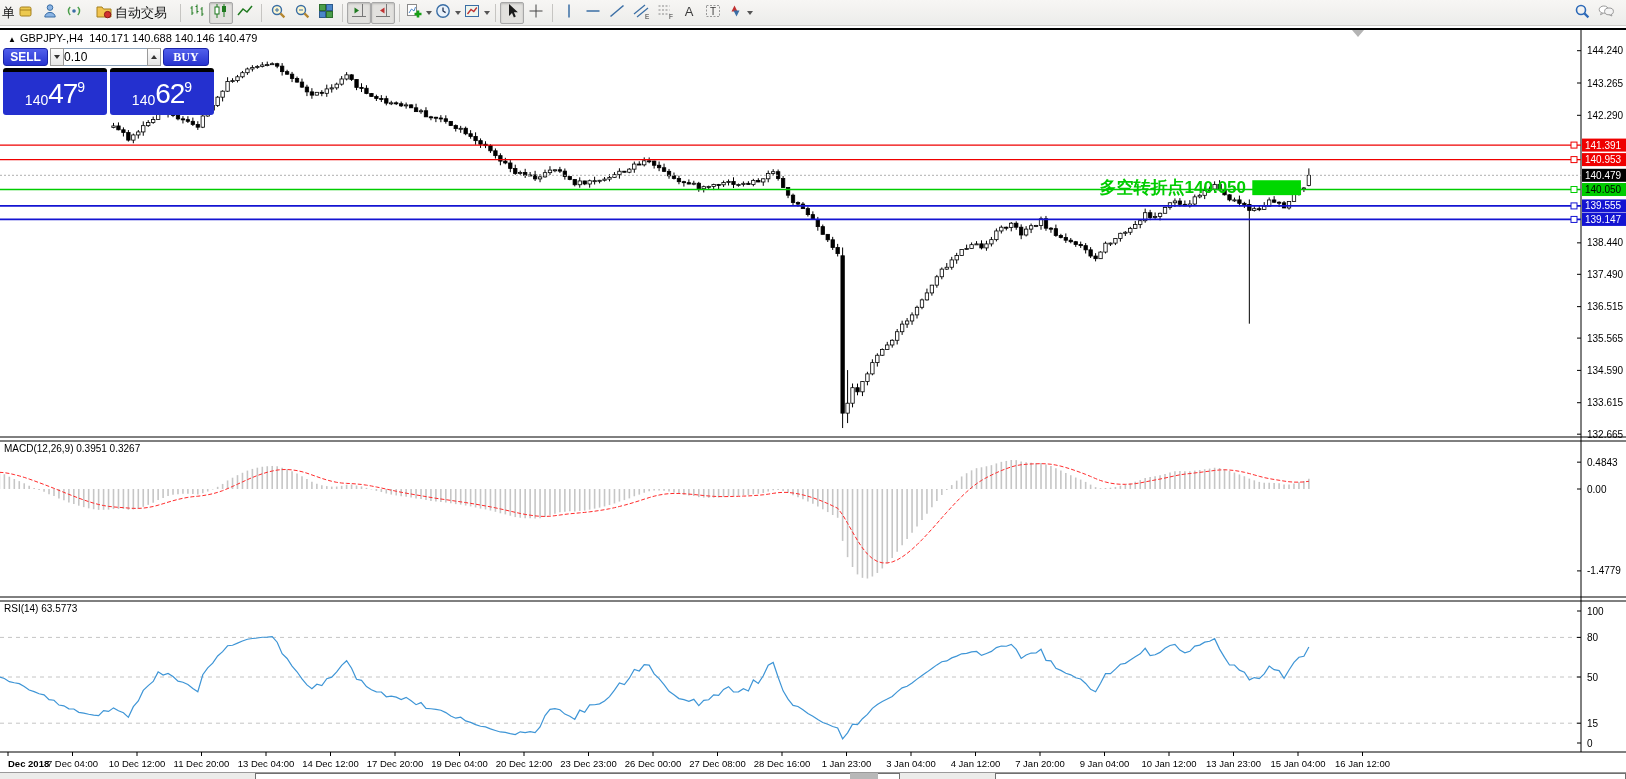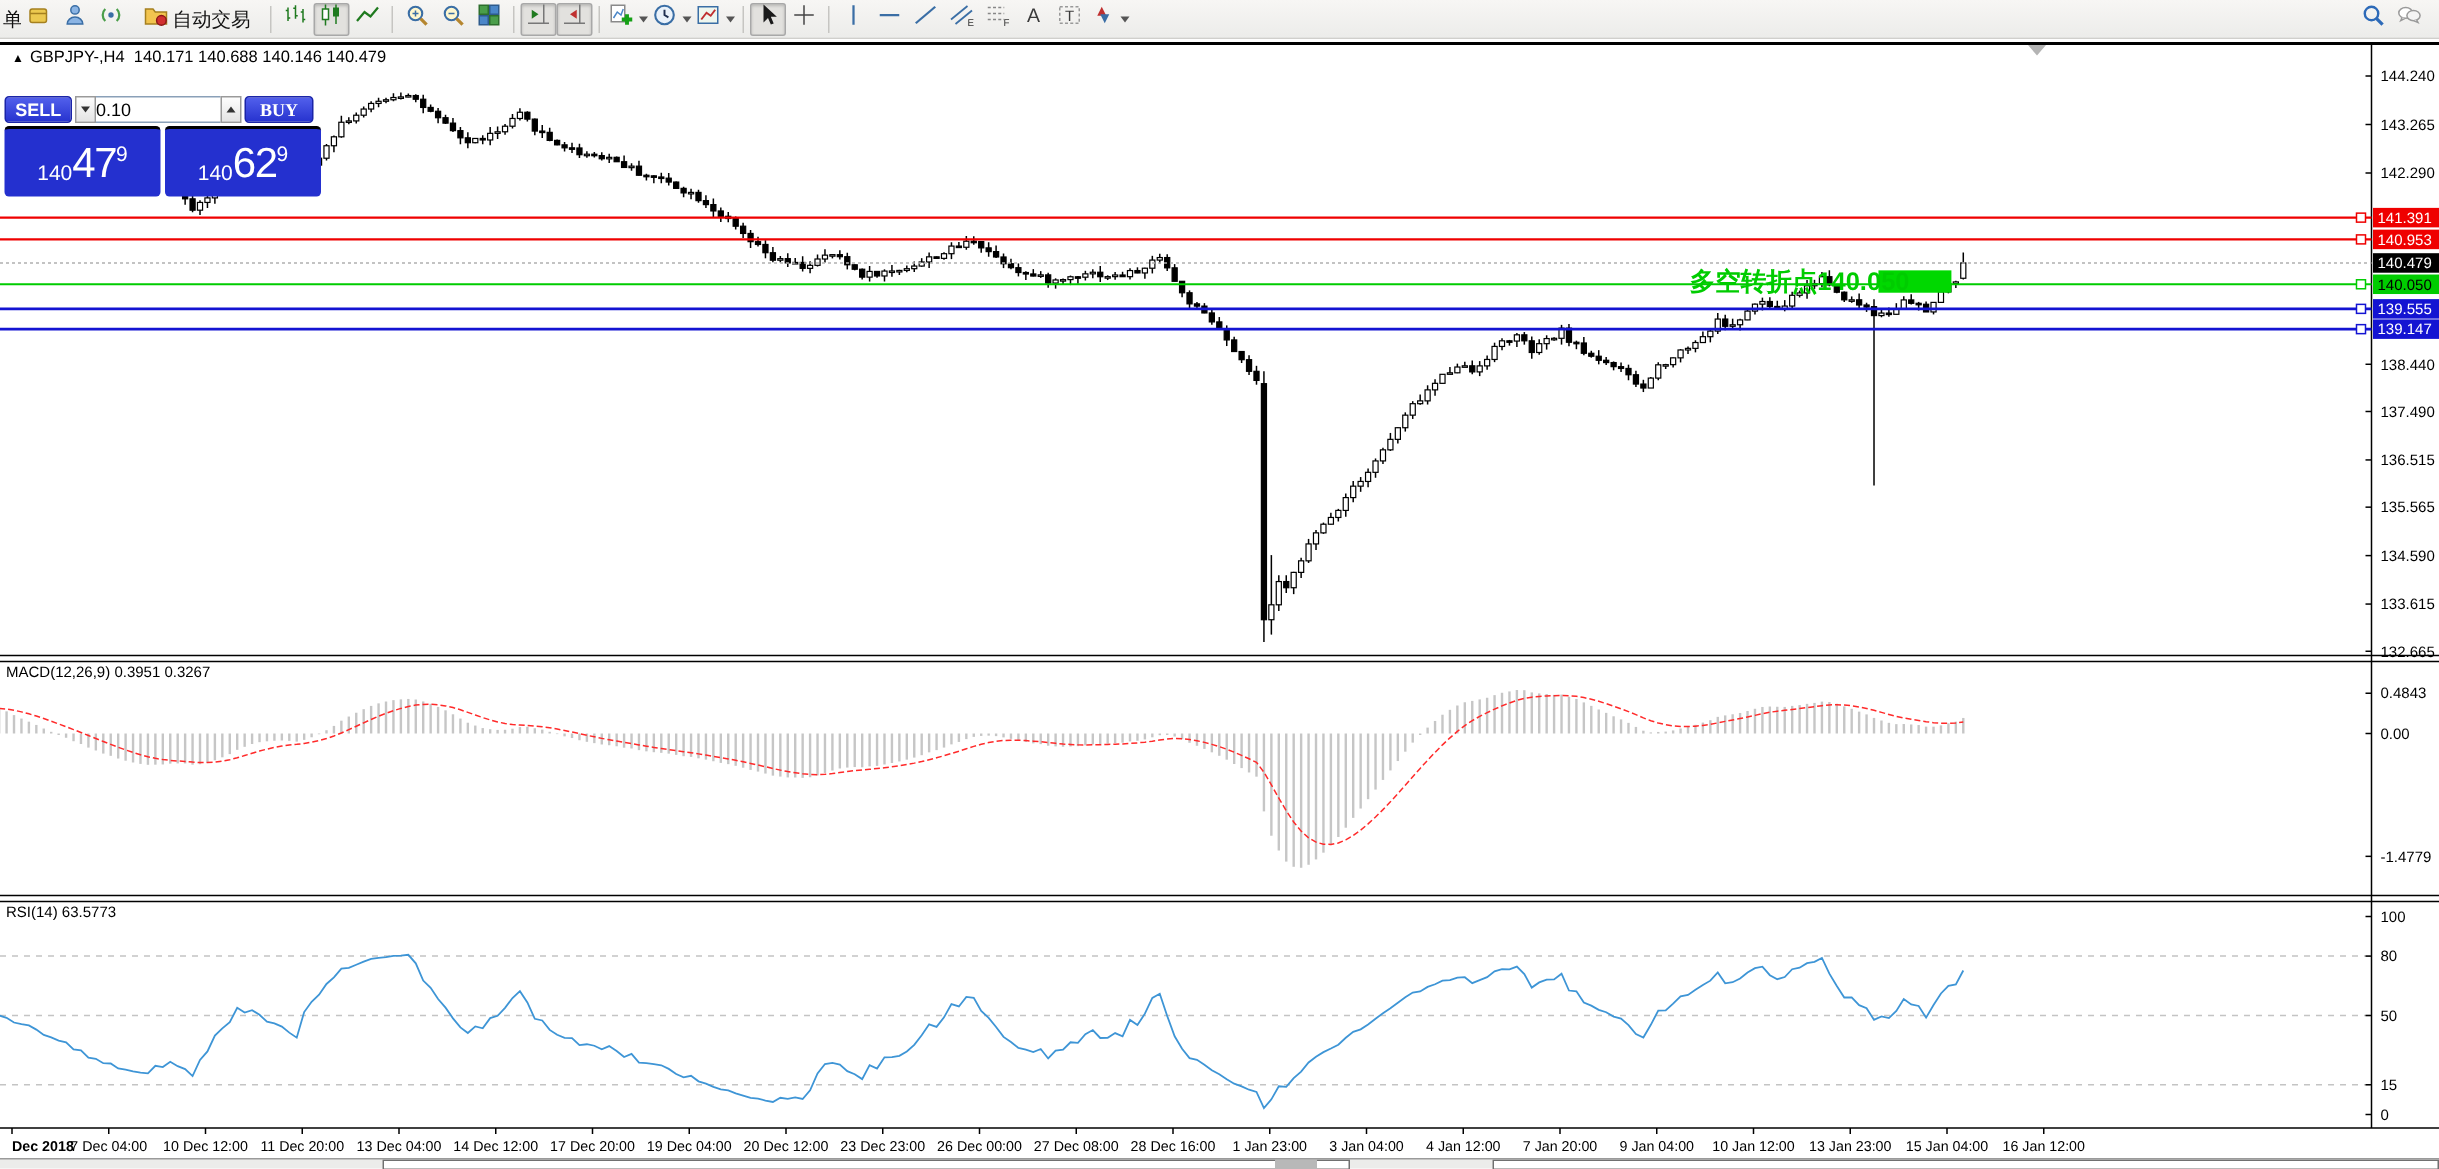--- a/index.html
+++ b/index.html
@@ -20,41 +20,41 @@
   .tfgroup { display:flex; margin-left:14px; }
   .tfbtn { font-size:11px; color:#333; padding:3px 8px; border:1px solid transparent; border-radius:2px; }
   .tfbtn.active { background:#e8e7e4; border-color:#a8a8a8; box-shadow:inset 0 1px 2px rgba(0,0,0,.15); }
   .tb-right { margin-left:auto; display:flex; margin-right:6px; }
   
   .chartwin { position:absolute; left:0; top:26px; width:1626px; height:753px; background:#fff; }
   .chartwin svg { position:absolute; left:0; top:0; }
   .charttitle { position:absolute; left:8px; top:6px; font-size:11px; color:#000; z-index:5; }
   .charttitle .mk { font-size:8px; margin-right:4px; }
   
-  .tpanel { position:absolute; left:3px; top:22px; width:211px; height:67px; z-index:6;margin-top:16px; }
+  .tpanel { position:absolute; left:3px; top:22px; width:211px; height:67px; z-index:6; }
   .trow { display:flex; height:18px; }
   .tbutton { background:linear-gradient(#5260ec,#2733cf); color:#fff; font-size:12px; font-weight:bold;
              border:1px solid #1a24a8; border-radius:3px; display:flex; align-items:center; justify-content:center; }
   .sellbtn { width:45px; } .buybtn { width:46px; margin-left:2px;font-family:Liberation Serif, serif; }
   .stepper { display:flex; margin-left:2px; }
   .stepbtn { width:14px; height:18px; background:linear-gradient(#fdfdfd,#e4e4e4); border:1px solid #9a9a9a;
              display:flex; align-items:center; justify-content:center; }
   .stepbtn .tri-up { width:0;height:0;border-left:3px solid transparent;border-right:3px solid transparent;border-bottom:4px solid #333; }
   .stepbtn .tri-dn { width:0;height:0;border-left:3px solid transparent;border-right:3px solid transparent;border-top:4px solid #333; }
   .volfield { width:83px; height:18px; background:#fff; border:1px solid #8aa0b8; border-left:none; border-right:none;
               font-size:12px; color:#000; text-align:left; padding:1px 6px 0 0; }
   .bigrow { display:flex; margin-top:2px; }
-  .bigbox { width:124px; height:47px; background:#2430cf; border-radius:3px; border-top:2px solid #000000;
+  .bigbox { width:124px; height:47px; background:#2430cf; border-radius:3px; border-top:4px solid #000000;
             color:#fff; display:flex; align-items:center; justify-content:center; }
   .bigbox.buy { margin-left:3px; }
   .bp-sm { font-size:14px; margin-top:12px; }
   .bp-lg { font-size:28px; letter-spacing:-1px; }
   .bp-sup { font-size:14px; margin-bottom:14px; }
   
-  .anno { position:absolute; left:1073px; top:150px; width:200px; text-align:right;
+  .anno { position:absolute; left:1046px; top:150px; width:200px; text-align:right;
           font-size:17px; font-weight:bold; z-index:4; white-space:nowrap; }
   .indlabel { position:absolute; font-size:10px; color:#000; z-index:4; }
   
   .statstrip { position:absolute; left:0; top:746px; width:1626px; height:7px; background:#ececea;
                border-top:1px solid #9a9a9a; }
   .statseg { position:absolute; top:0; height:7px; background:#fff; border:1px solid #707070; }
   .statblk { position:absolute; top:0; height:7px; background:#b8b8b8; }
 </style>
 </head>
 <body>

